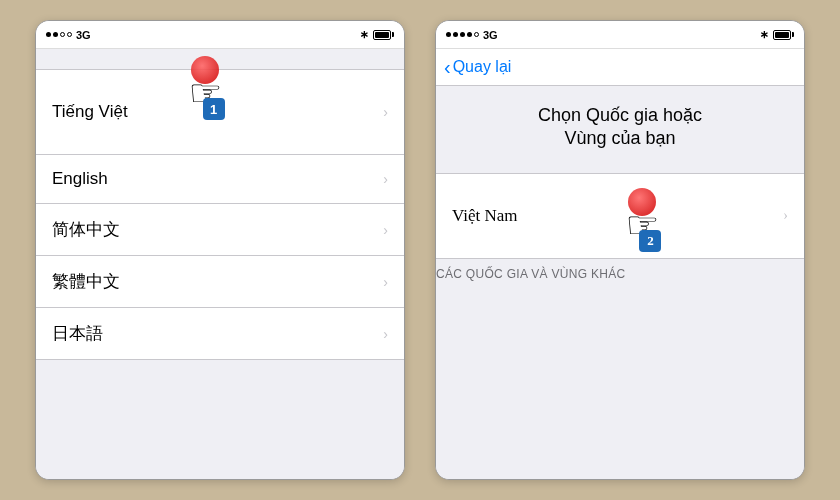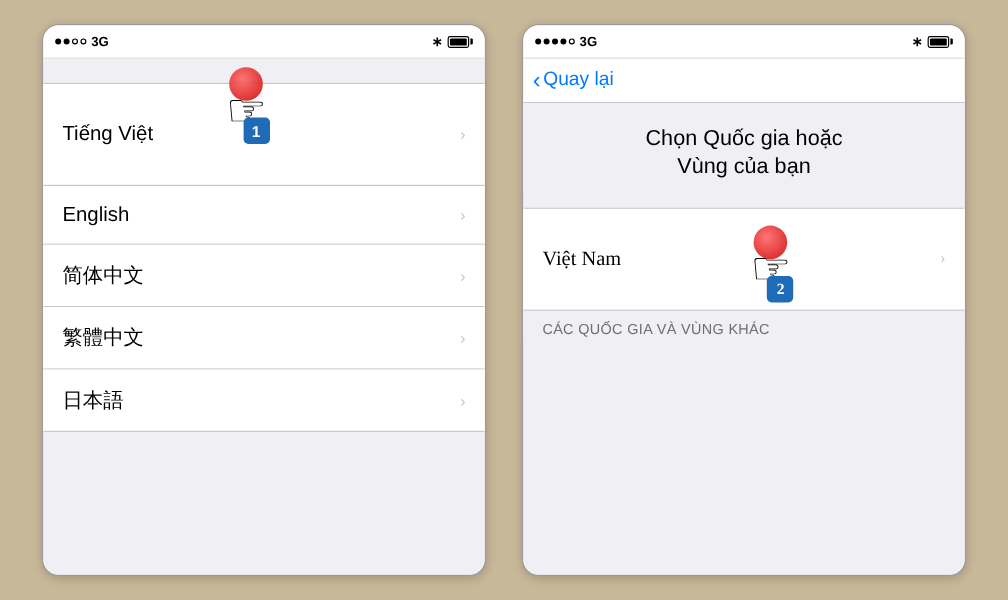--- a/index.html
+++ b/index.html
@@ -209,21 +209,21 @@
       font-family: Liberation Serif, serif;
     }
     .country-item:first-child {
       border-top: 0.5px solid #c8c7cc;
     }
     .country-label {
       font-size: 17px;
       color: #000;
     }
     .section-header {
-      padding: 8px 16px 4px 16px;
+      padding: 8px 16px 4px 0;
       font-size: 12px;
       color: #6d6d72;
       background: #efeff4;
       text-transform: uppercase;
       letter-spacing: 0.3px;
     }
   </style>
 </head>
 <body>
 

